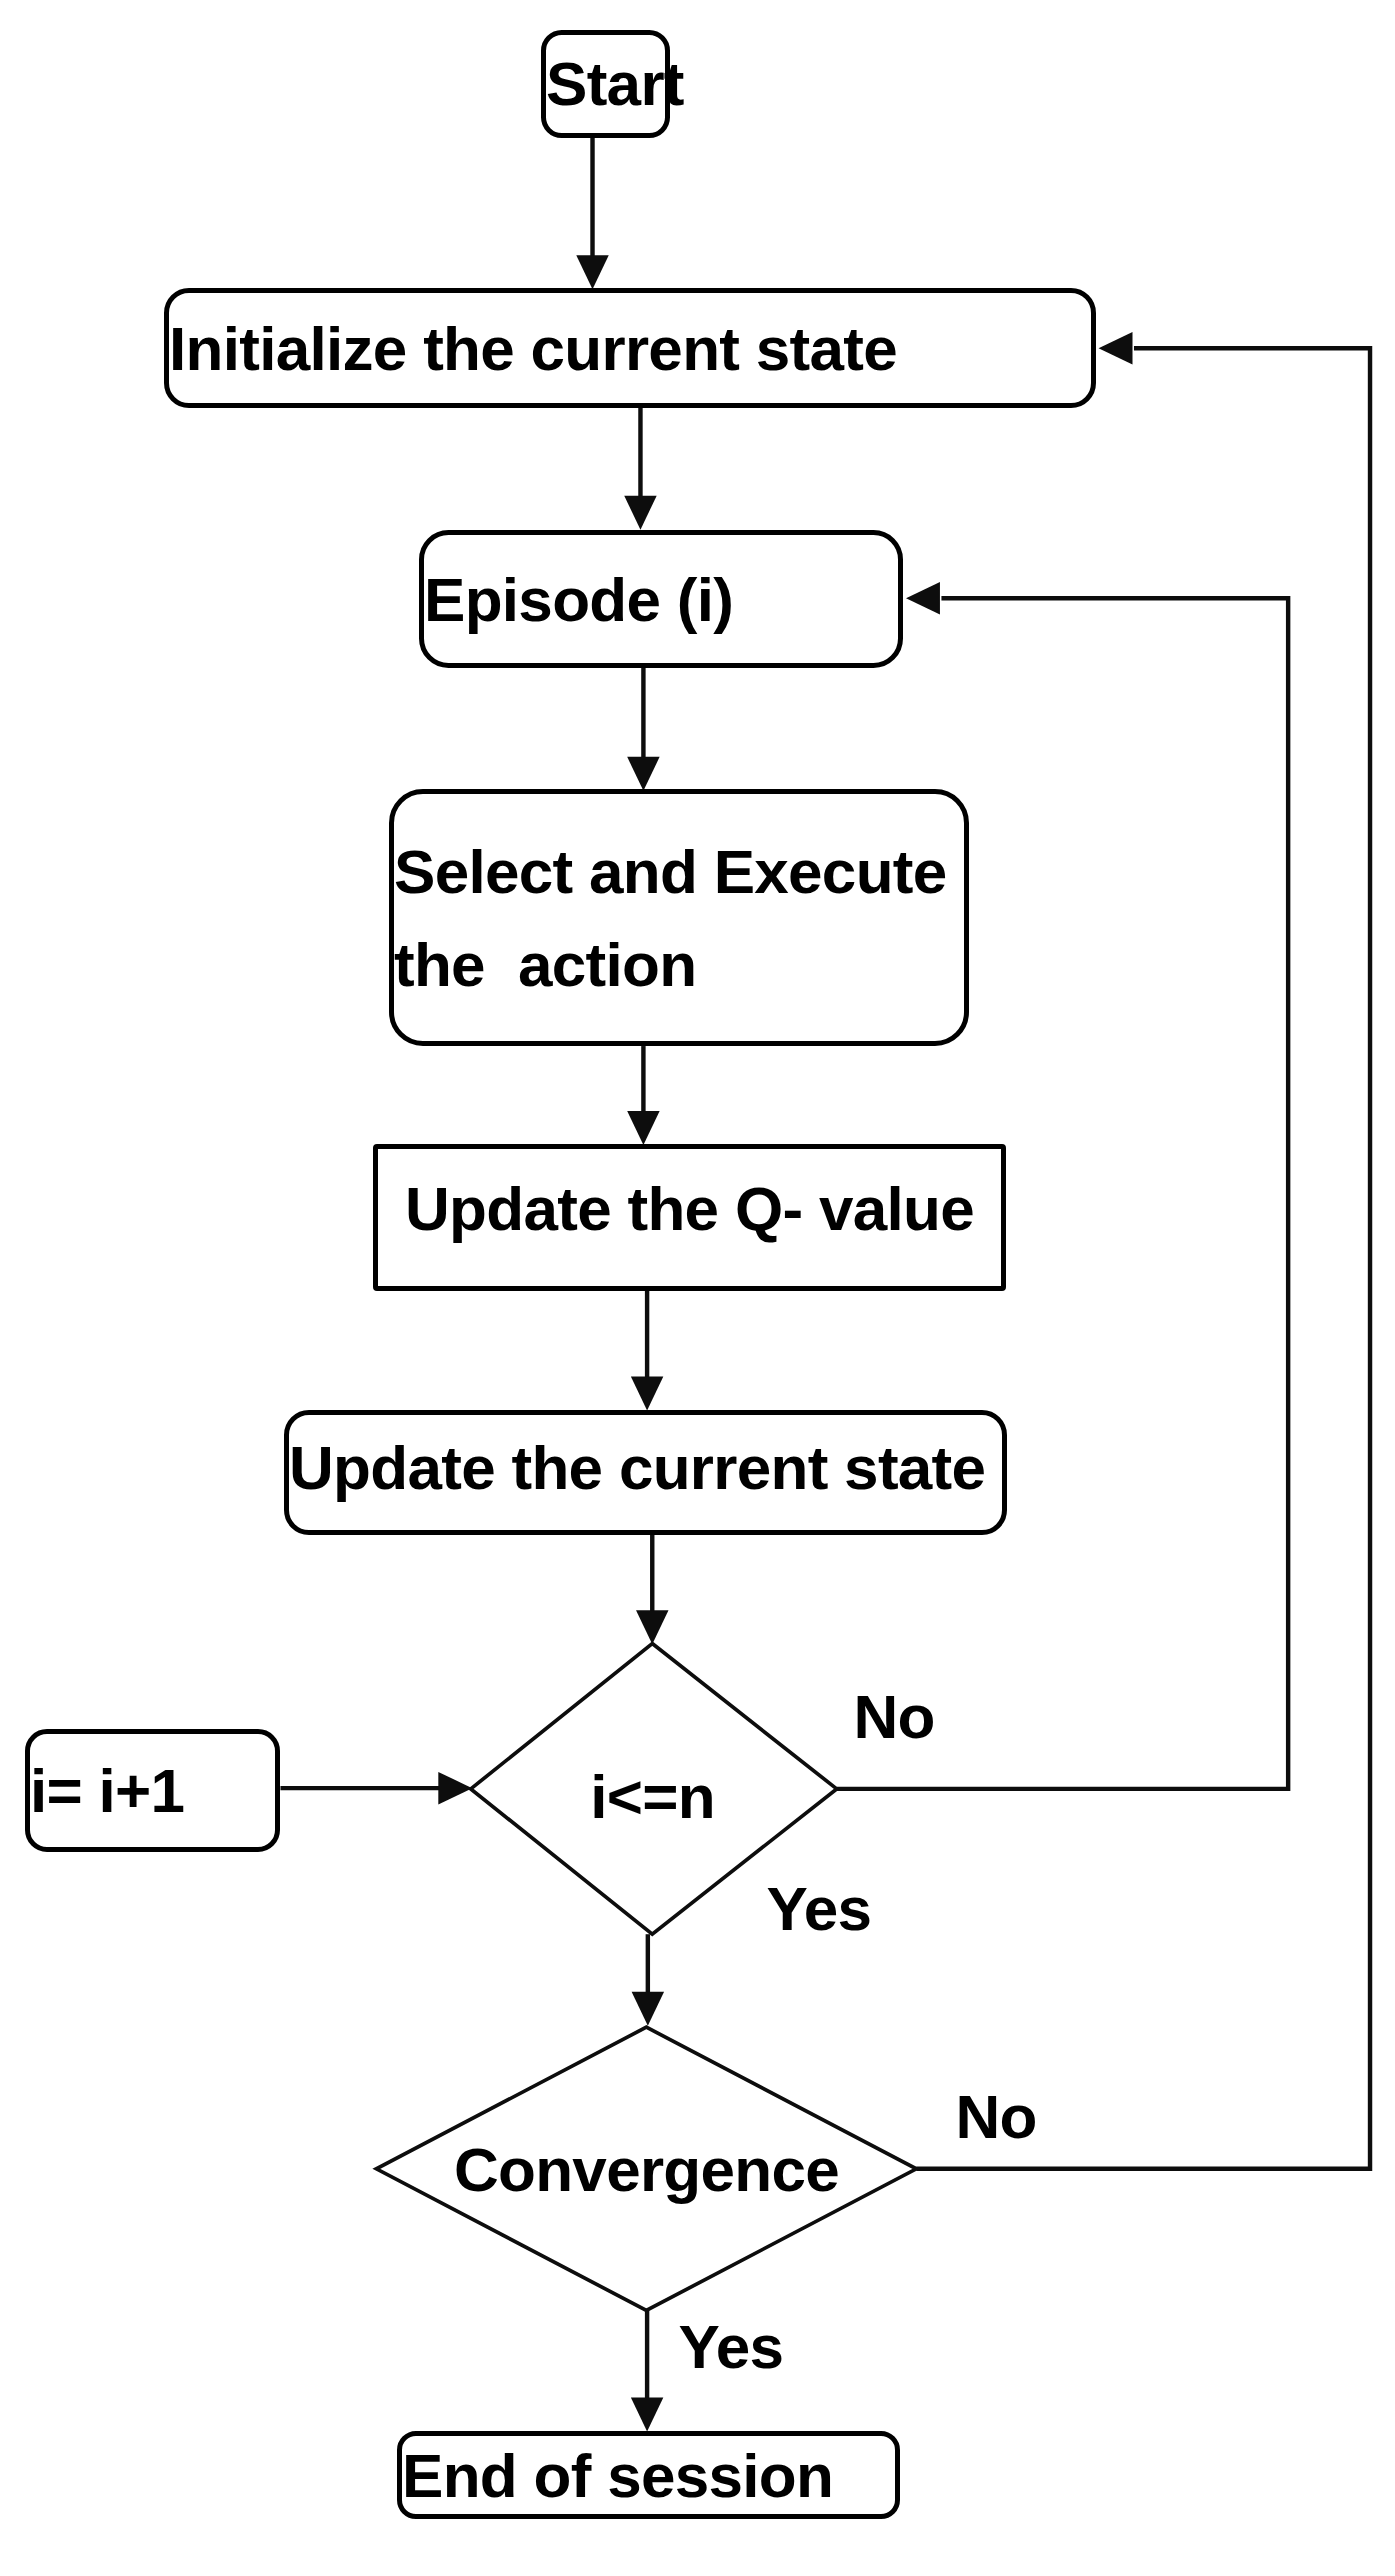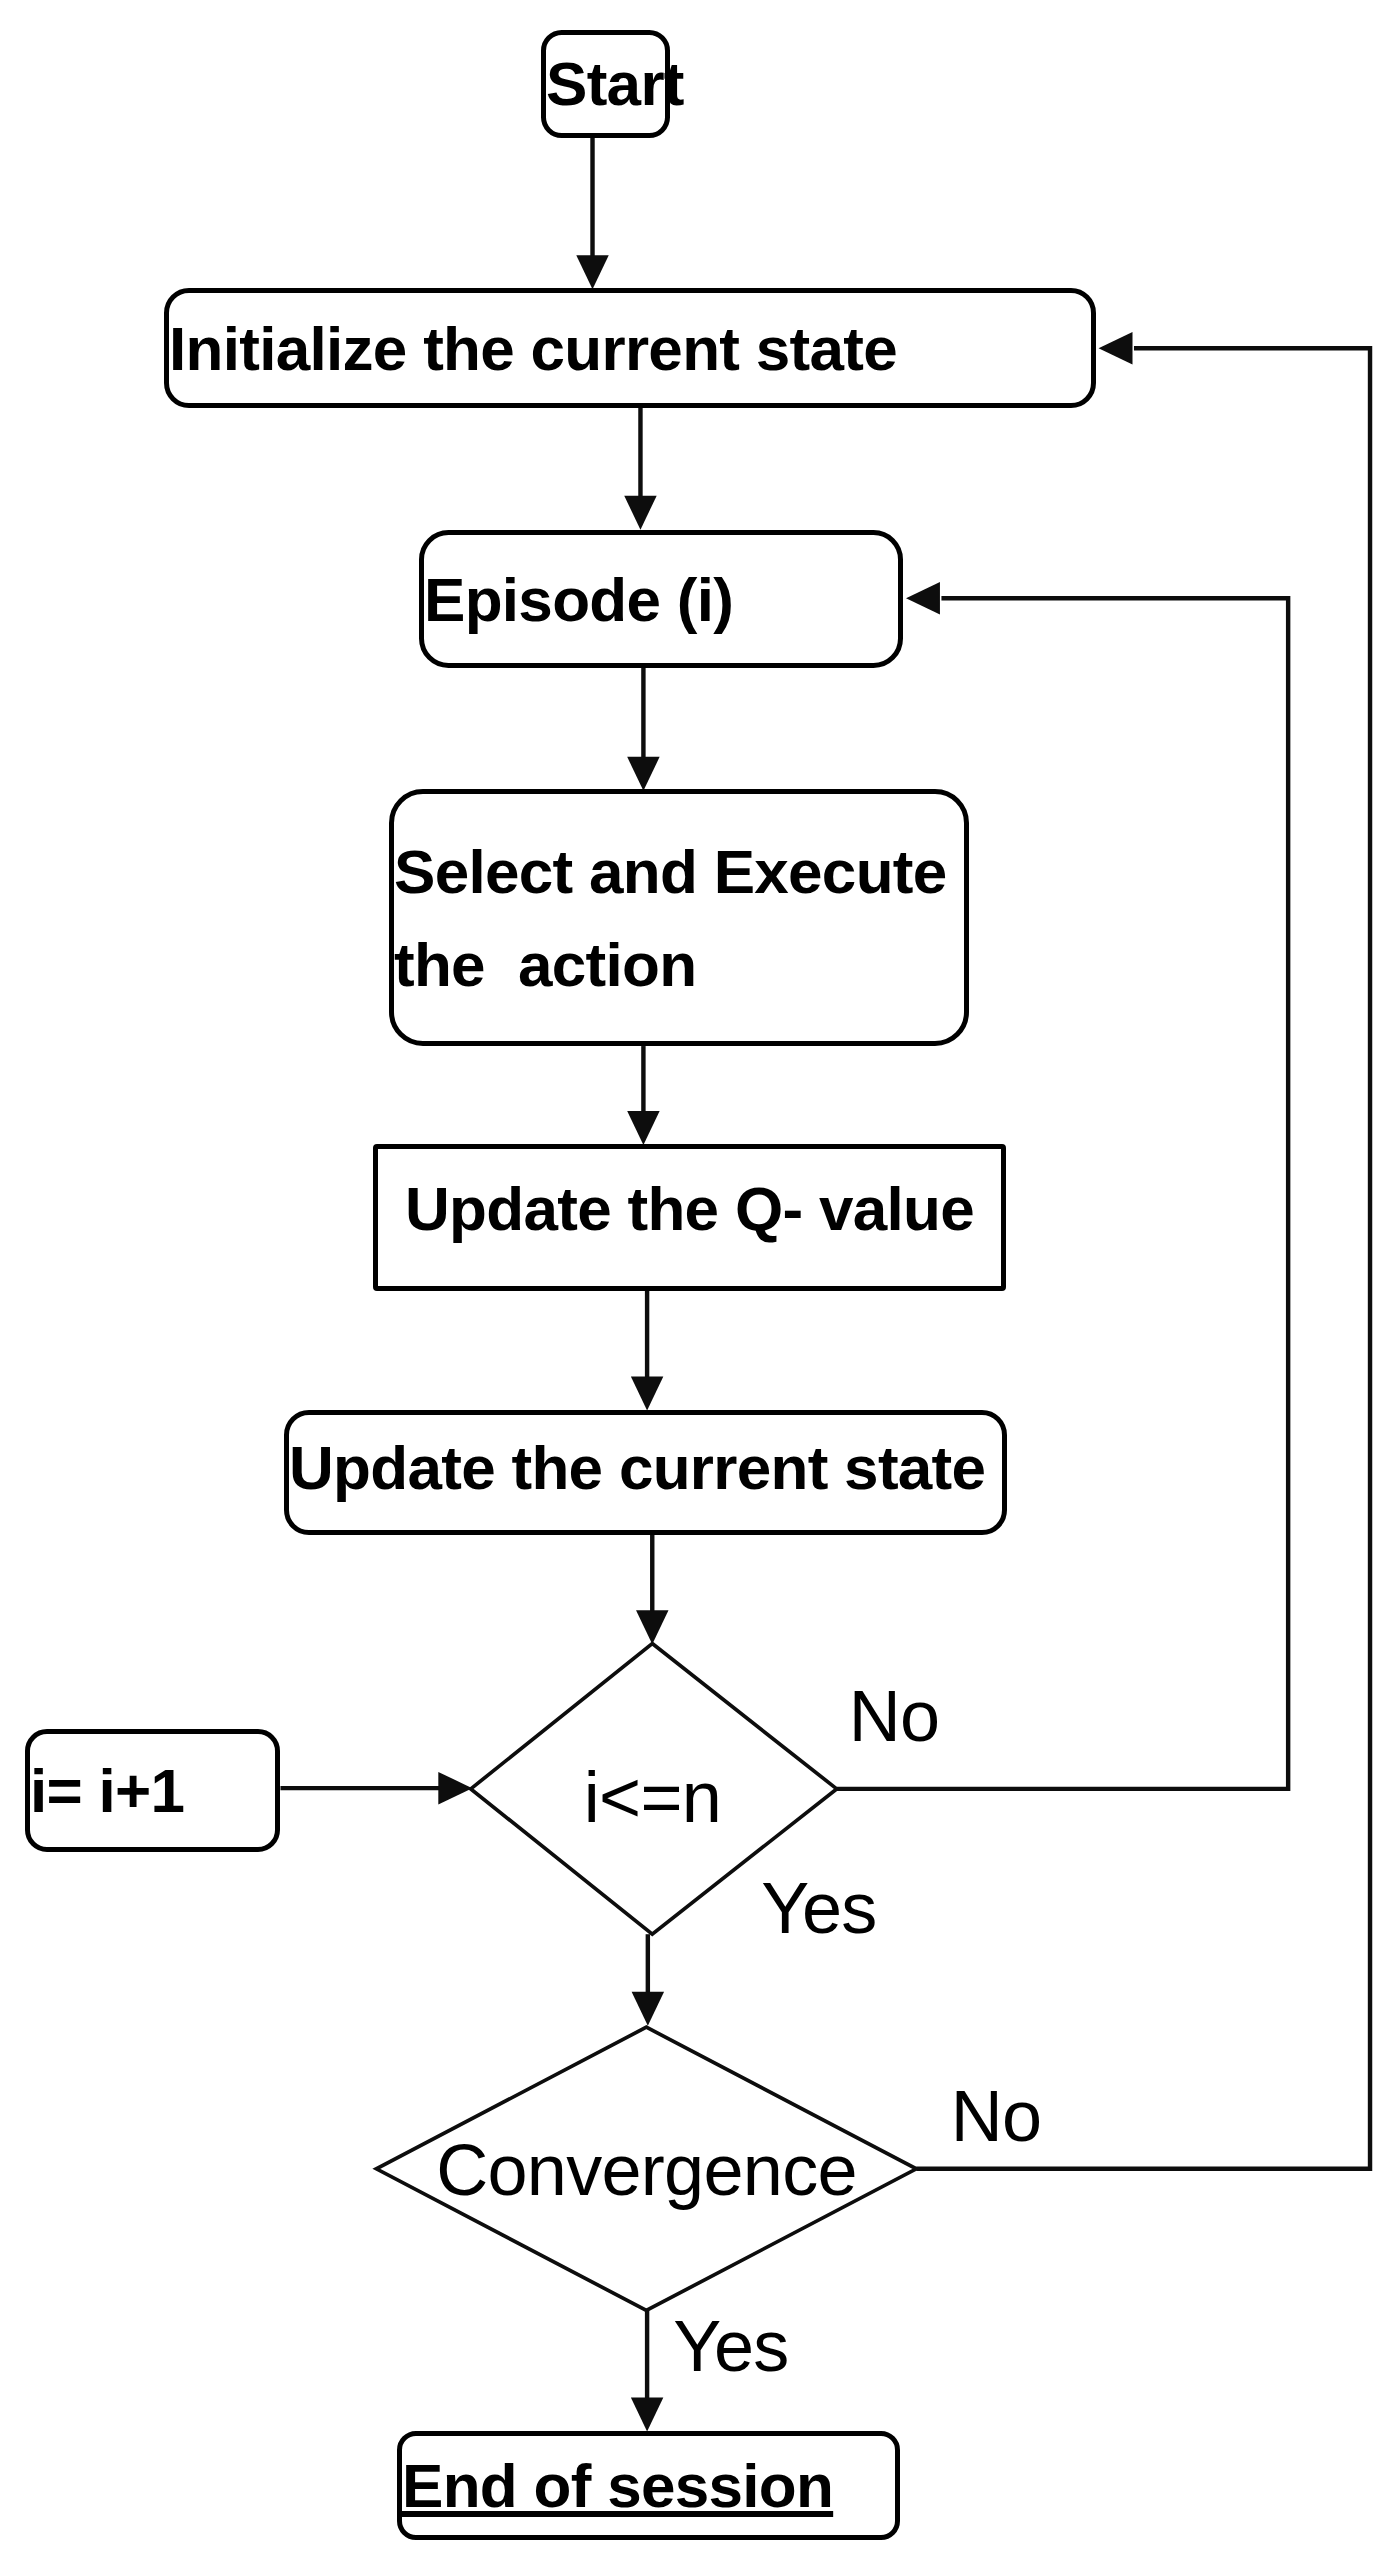--- a/index.html
+++ b/index.html
@@ -31,22 +31,22 @@
     letter-spacing:-0.7px;
     line-height:1.5;
   }
   .node .l2{white-space:pre;}
   .dlabel,.elabel{
     position:absolute;
     display:flex;
     align-items:center;
     justify-content:center;
     text-align:center;
-    font-weight:normal;
-    font-size:72px;
+    font-weight:bold;
+    font-size:62px;
     letter-spacing:-0.7px;
     background:transparent;
   }
 </style>
 </head>
 <body>
 
 <div class="canvas">
 
   <svg class="wires" viewBox="0 0 1892 3492">
@@ -132,21 +132,21 @@
   </div>
 
   <div class="node" style="left:284px;top:1410px;width:723px;height:125px;border-radius:25px;">
     <span style="margin-bottom:10.3px;">Update the current state</span>
   </div>
 
   <div class="node" style="left:25px;top:1729px;width:255px;height:123px;border-radius:22px;">
     <span>i= i+1</span>
   </div>
 
-  <div class="node" style="left:397px;top:2431px;width:503px;height:109px;border-radius:19px;text-decoration:underline;">
+  <div class="node" style="left:397px;top:2431px;width:503px;height:88px;border-radius:19px;">
     <span>End of session</span>
   </div>
 
   <div class="dlabel" style="left:505px;top:1752px;width:295px;height:89px;">
     <span>i&lt;=n</span>
   </div>
 
   <div class="dlabel" style="left:462px;top:2125px;width:369px;height:89px;">
     <span>Convergence</span>
   </div>

